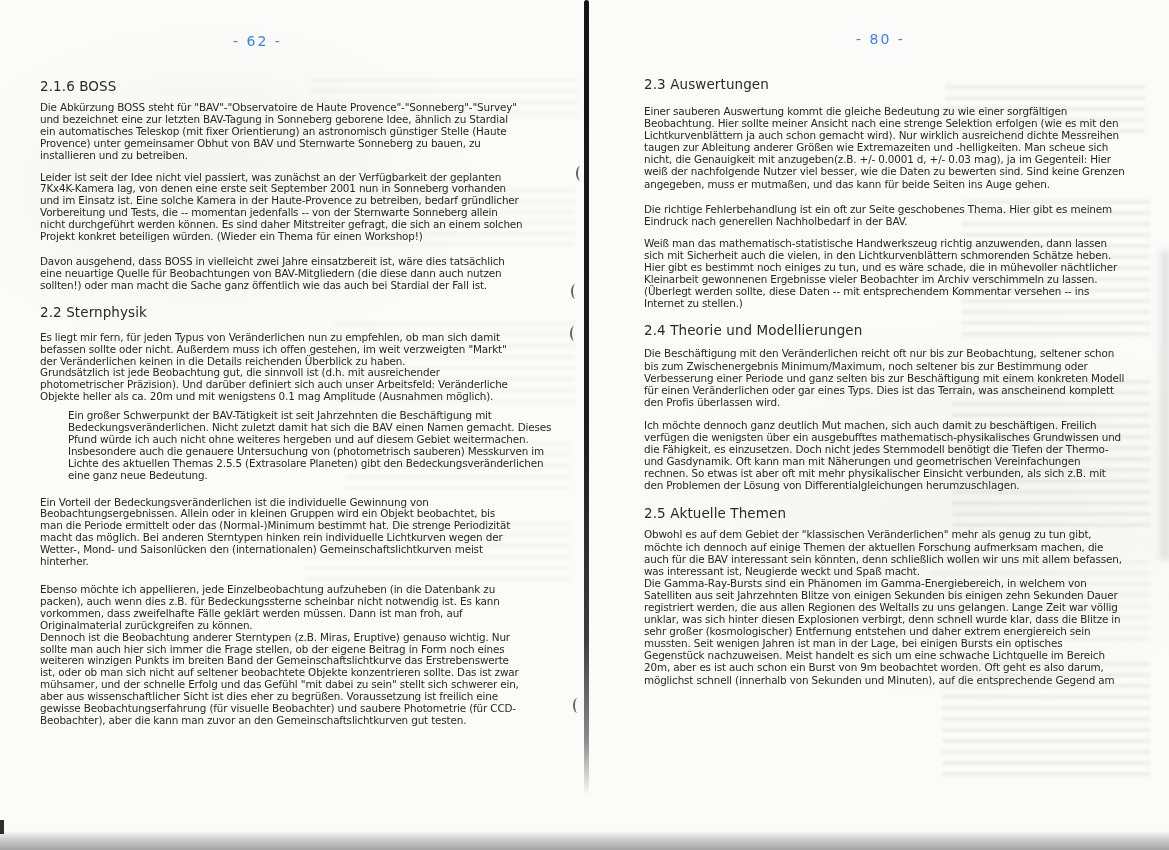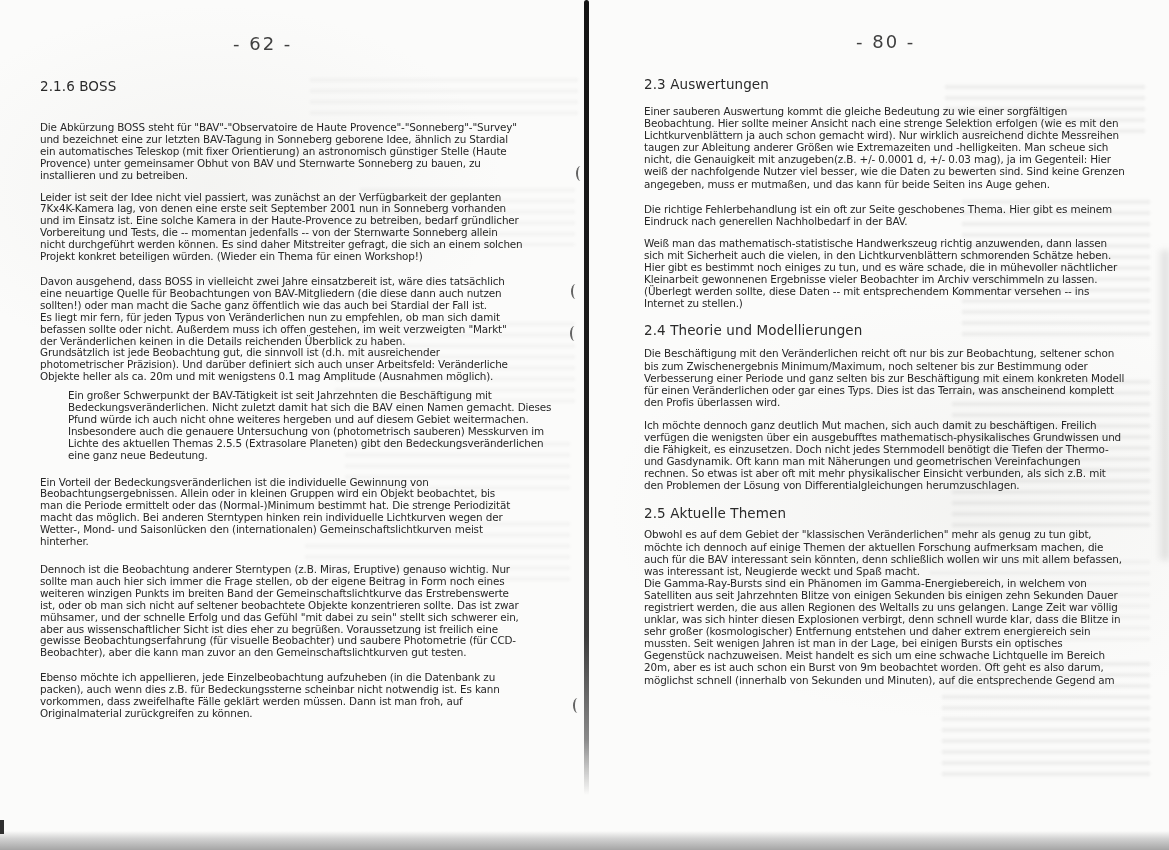--- a/index.html
+++ b/index.html
@@ -6,31 +6,31 @@
   body{
     width:1169px;height:850px;position:relative;overflow:hidden;
     background:#fbfbfa;
     font-family:"DejaVu Sans",sans-serif;
     color:#262626;
   }
   .stage{position:absolute;inset:0;}
   
   .page-col{position:absolute;}
   .pageno{
-    position:absolute;font-size:18px;letter-spacing:2px;color:#404040;
+    position:absolute;font-size:14px;letter-spacing:2px;color:#3b82f6;
     white-space:pre;
   }
   .col-left{left:40px;top:78px;width:555px;font-size:10.4px;line-height:11.9px;letter-spacing:-0.15px;}
   .col-right{left:644px;top:76px;width:532px;font-size:10.4px;line-height:12.1px;letter-spacing:-0.15px;}
   .para{white-space:pre-line;margin:0;color:#272727;}
   .heading{font-size:13.5px;line-height:16px;color:#2a2a2a;letter-spacing:0.1px;margin:0;white-space:pre;}
   
   .mb7{margin-bottom:7px;}.mb9{margin-bottom:9px;}.mb10{margin-bottom:10px;}
   .mb11{margin-bottom:11px;}.mb12{margin-bottom:12px;}.mb13{margin-bottom:13px;}
-  .mb15{margin-bottom:15px;margin-left:28px;}.mb16{margin-bottom:16px;}.mb22{margin-bottom:28px;}
+  .mb15{margin-bottom:15px;margin-left:28px;}.mb16{margin-bottom:16px;}.mb22{margin-bottom:8px;}
   .mt12{margin-top:12px;}.mt13{margin-top:13px;}.mt14{margin-top:14px;}.mt15{margin-top:15px;}
   
   .gutter-line{
     position:absolute;left:584px;top:0;width:5px;height:795px;border-radius:3px;
     background:linear-gradient(180deg,#141414 0%,#1d1d1d 55%,#3c3c3c 80%,#8a8a8a 93%,rgba(140,140,140,0) 100%);
     filter:blur(0.4px);
   }
   .hook{position:absolute;width:7px;height:15px;border-left:2px solid #3f3f3f;border-radius:60% 0 0 60%;filter:blur(0.5px);opacity:.8;}
   .bottom-band{
     position:absolute;left:0;top:831px;width:1169px;height:19px;
@@ -85,50 +85,51 @@
 installieren und zu betreiben.</p>
       <p class="para mb13">Leider ist seit der Idee nicht viel passiert, was zunächst an der Verfügbarkeit der geplanten
 7Kx4K-Kamera lag, von denen eine erste seit September 2001 nun in Sonneberg vorhanden
 und im Einsatz ist. Eine solche Kamera in der Haute-Provence zu betreiben, bedarf gründlicher
 Vorbereitung und Tests, die -- momentan jedenfalls -- von der Sternwarte Sonneberg allein
 nicht durchgeführt werden können. Es sind daher Mitstreiter gefragt, die sich an einem solchen
 Projekt konkret beteiligen würden. (Wieder ein Thema für einen Workshop!)</p>
       <p class="para">Davon ausgehend, dass BOSS in vielleicht zwei Jahre einsatzbereit ist, wäre dies tatsächlich
 eine neuartige Quelle für Beobachtungen von BAV-Mitgliedern (die diese dann auch nutzen
 sollten!) oder man macht die Sache ganz öffentlich wie das auch bei Stardial der Fall ist.</p>
+      <p class="heading mt12 mb12">2.2 Sternphysik</p>
       <p class="para mb7">Es liegt mir fern, für jeden Typus von Veränderlichen nun zu empfehlen, ob man sich damit
 befassen sollte oder nicht. Außerdem muss ich offen gestehen, im weit verzweigten "Markt"
 der Veränderlichen keinen in die Details reichenden Überblick zu haben.
 Grundsätzlich ist jede Beobachtung gut, die sinnvoll ist (d.h. mit ausreichender
 photometrischer Präzision). Und darüber definiert sich auch unser Arbeitsfeld: Veränderliche
 Objekte heller als ca. 20m und mit wenigstens 0.1 mag Amplitude (Ausnahmen möglich).</p>
       <p class="para mb15">Ein großer Schwerpunkt der BAV-Tätigkeit ist seit Jahrzehnten die Beschäftigung mit
 Bedeckungsveränderlichen. Nicht zuletzt damit hat sich die BAV einen Namen gemacht. Dieses
 Pfund würde ich auch nicht ohne weiteres hergeben und auf diesem Gebiet weitermachen.
 Insbesondere auch die genauere Untersuchung von (photometrisch sauberen) Messkurven im
 Lichte des aktuellen Themas 2.5.5 (Extrasolare Planeten) gibt den Bedeckungsveränderlichen
 eine ganz neue Bedeutung.</p>
       <p class="para mb16">Ein Vorteil der Bedeckungsveränderlichen ist die individuelle Gewinnung von
 Beobachtungsergebnissen. Allein oder in kleinen Gruppen wird ein Objekt beobachtet, bis
 man die Periode ermittelt oder das (Normal-)Minimum bestimmt hat. Die strenge Periodizität
 macht das möglich. Bei anderen Sterntypen hinken rein individuelle Lichtkurven wegen der
 Wetter-, Mond- und Saisonlücken den (internationalen) Gemeinschaftslichtkurven meist
 hinterher.</p>
+      <p class="para">Ebenso möchte ich appellieren, jede Einzelbeobachtung aufzuheben (in die Datenbank zu
+packen), auch wenn dies z.B. für Bedeckungssterne scheinbar nicht notwendig ist. Es kann
+vorkommen, dass zweifelhafte Fälle geklärt werden müssen. Dann ist man froh, auf
+Originalmaterial zurückgreifen zu können.</p>
       <p class="para mb13">Dennoch ist die Beobachtung anderer Sterntypen (z.B. Miras, Eruptive) genauso wichtig. Nur
 sollte man auch hier sich immer die Frage stellen, ob der eigene Beitrag in Form noch eines
 weiteren winzigen Punkts im breiten Band der Gemeinschaftslichtkurve das Erstrebenswerte
 ist, oder ob man sich nicht auf seltener beobachtete Objekte konzentrieren sollte. Das ist zwar
 mühsamer, und der schnelle Erfolg und das Gefühl "mit dabei zu sein" stellt sich schwerer ein,
 aber aus wissenschaftlicher Sicht ist dies eher zu begrüßen. Voraussetzung ist freilich eine
 gewisse Beobachtungserfahrung (für visuelle Beobachter) und saubere Photometrie (für CCD-
 Beobachter), aber die kann man zuvor an den Gemeinschaftslichtkurven gut testen.</p>
-      <p class="para">Ebenso möchte ich appellieren, jede Einzelbeobachtung aufzuheben (in die Datenbank zu
-packen), auch wenn dies z.B. für Bedeckungssterne scheinbar nicht notwendig ist. Es kann
-vorkommen, dass zweifelhafte Fälle geklärt werden müssen. Dann ist man froh, auf
-Originalmaterial zurückgreifen zu können.</p>
     </div>
   </div>
 
   <div>
     <div class="pageno" style="left:856px;top:31px;">- 80 -</div>
     <div class="page-col col-right">
       <p class="heading mb13">2.3 Auswertungen</p>
       <p class="para mb13">Einer sauberen Auswertung kommt die gleiche Bedeutung zu wie einer sorgfältigen
 Beobachtung. Hier sollte meiner Ansicht nach eine strenge Selektion erfolgen (wie es mit den
 Lichtkurvenblättern ja auch schon gemacht wird). Nur wirklich ausreichend dichte Messreihen

